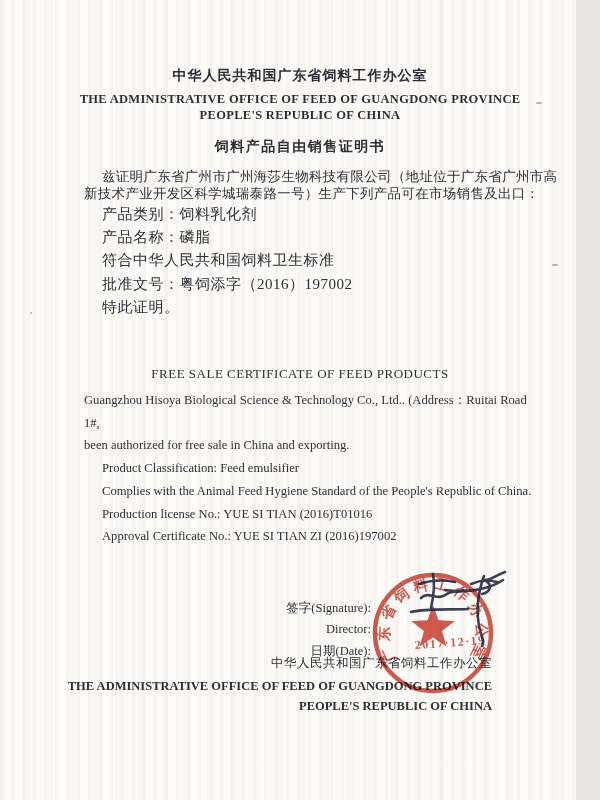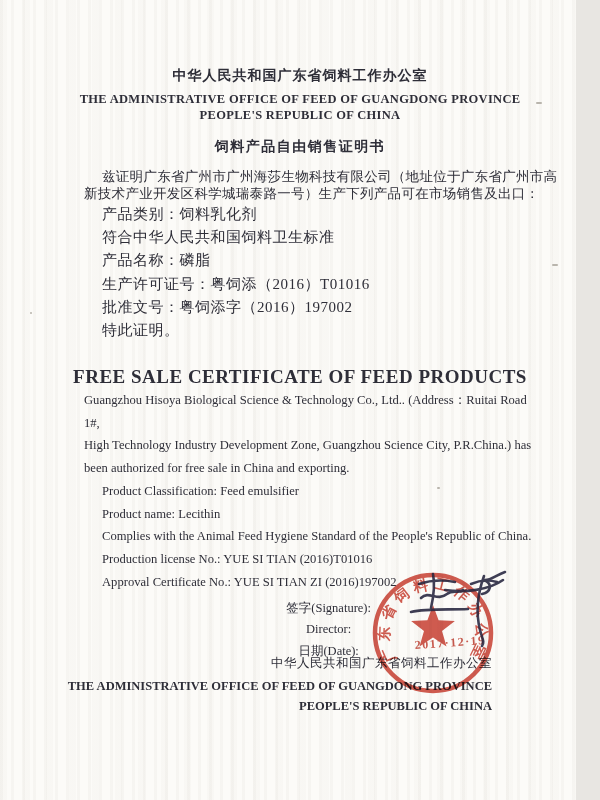--- a/index.html
+++ b/index.html
@@ -20,26 +20,26 @@
   .ctr{left:0;width:600px;text-align:center;}
 
   .org-cn{top:67px;font-weight:bold;font-size:14px;letter-spacing:1px;}
   .org-en{top:92px;font-weight:bold;font-size:12.5px;line-height:15.5px;letter-spacing:.3px;}
   .title-cn{top:138px;font-weight:bold;font-size:14px;letter-spacing:1.5px;}
 
   .cn-intro{left:84px;top:169px;width:476px;font-size:13.5px;line-height:16.9px;letter-spacing:.3px;}
   .cn-intro .l1{text-indent:18px;}
   .cn-list{left:102px;top:203px;font-size:15px;line-height:23.2px;letter-spacing:.5px;}
 
-  .en-title{top:366px;font-weight:bold;font-size:19px;letter-spacing:.5px;}
+  .en-title{top:366px;font-weight:normal;font-size:13px;letter-spacing:.5px;}
   .en-body{left:84px;top:389px;width:460px;font-size:12.6px;line-height:22.7px;}
   .en-body .first{text-indent:18px;}
   .en-body .ind{margin-left:18px;}
 
-  .sig-labels{right:205px;top:598px;text-align:center;font-size:12.5px;line-height:21.4px;}
+  .sig-labels{right:205px;top:598px;text-align:right;font-size:12.5px;line-height:21.4px;}
 
   .footer{right:84px;top:655px;text-align:right;}
   .footer-cn{font-size:12.5px;letter-spacing:.5px;margin-bottom:4px;}
   .footer-en{font-weight:bold;font-size:12.5px;line-height:20.3px;}
 
   .stamp-svg{left:353px;top:548px;mix-blend-mode:multiply;}
 
   .speck{background:#b9b5ad;border-radius:1px;}
   .speck1{left:536px;top:102px;width:6px;height:2px;}
   .speck2{left:552px;top:264px;width:6px;height:2px;}
@@ -57,34 +57,31 @@
     <div>PEOPLE'S REPUBLIC OF CHINA</div>
   </div>
   <div class="abs ctr title-cn">饲料产品自由销售证明书</div>
 
   <div class="abs cn-intro">
     <div class="l1">兹证明广东省广州市广州海莎生物科技有限公司（地址位于广东省广州市高</div>
     <div>新技术产业开发区科学城瑞泰路一号）生产下列产品可在市场销售及出口：</div>
   </div>
   <div class="abs cn-list">
     <div>产品类别：饲料乳化剂</div>
+    <div>产品名称：磷脂</div>
     <div>符合中华人民共和国饲料卫生标准</div>
-    <div>产品名称：磷脂</div>
-    <div>生产许可证号：粤饲添（2016）T01016</div>
     <div>批准文号：粤饲添字（2016）197002</div>
     <div>特此证明。</div>
   </div>
 
   <div class="abs ctr en-title">FREE SALE CERTIFICATE OF FEED PRODUCTS</div>
   <div class="abs en-body">
     <div>Guangzhou Hisoya Biological Science &amp; Technology Co., Ltd.. (Address：Ruitai Road 1#,</div>
-    <div>High Technology Industry Development Zone, Guangzhou Science City, P.R.China.) has</div>
     <div>been authorized for free sale in China and exporting.</div>
     <div class="ind">Product Classification: Feed emulsifier</div>
-    <div class="ind">Product name: Lecithin</div>
     <div class="ind">Complies with the Animal Feed Hygiene Standard of the People's Republic of China.</div>
     <div class="ind">Production license No.: YUE SI TIAN (2016)T01016</div>
     <div class="ind">Approval Certificate No.: YUE SI TIAN ZI (2016)197002</div>
   </div>
 
   <div class="abs sig-labels">
     <div>签字(Signature):</div>
     <div>Director:</div>
     <div>日期(Date):</div>
   </div>

